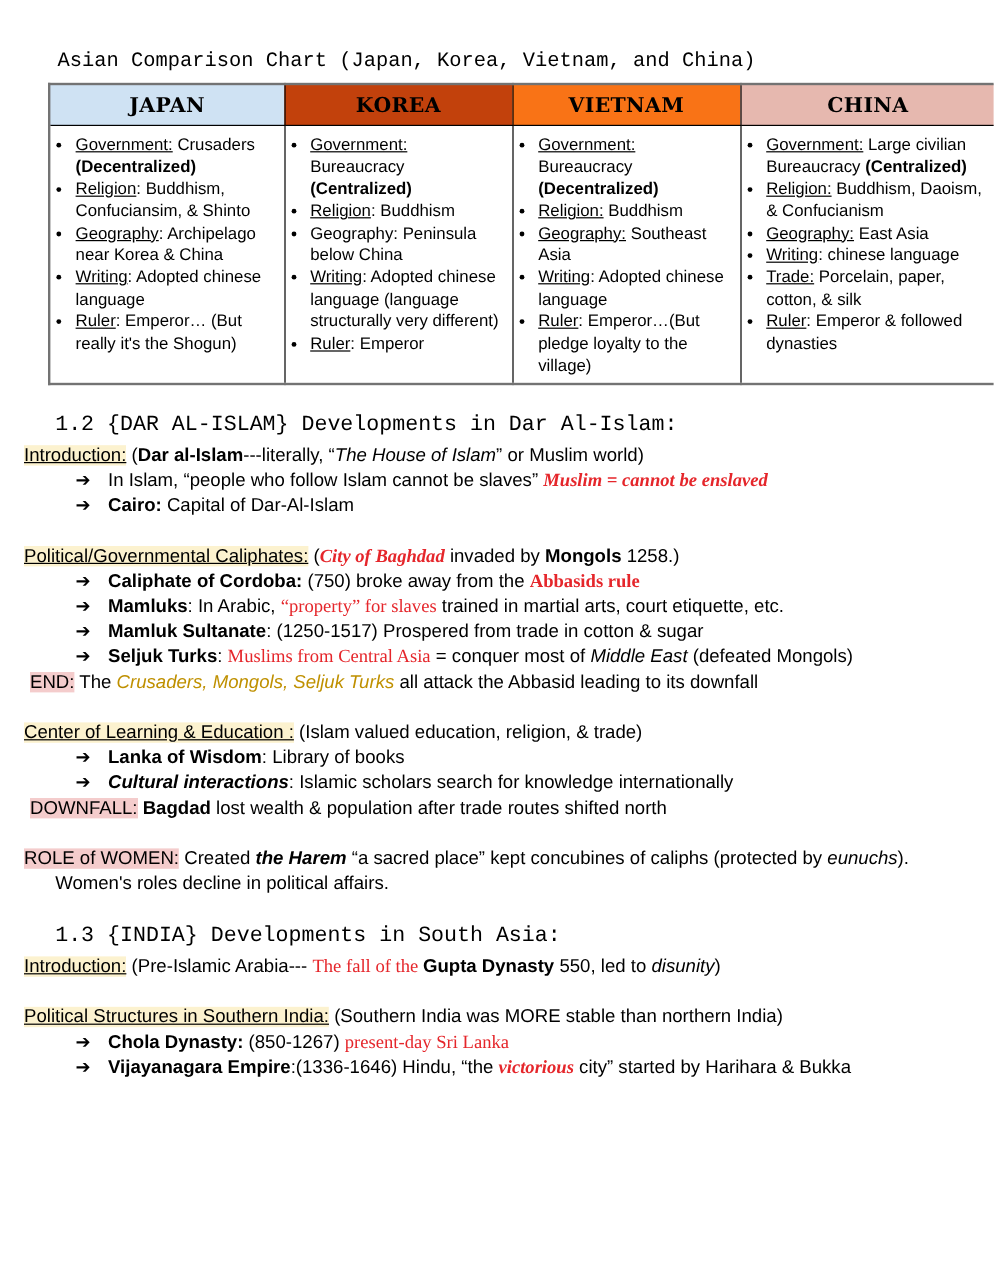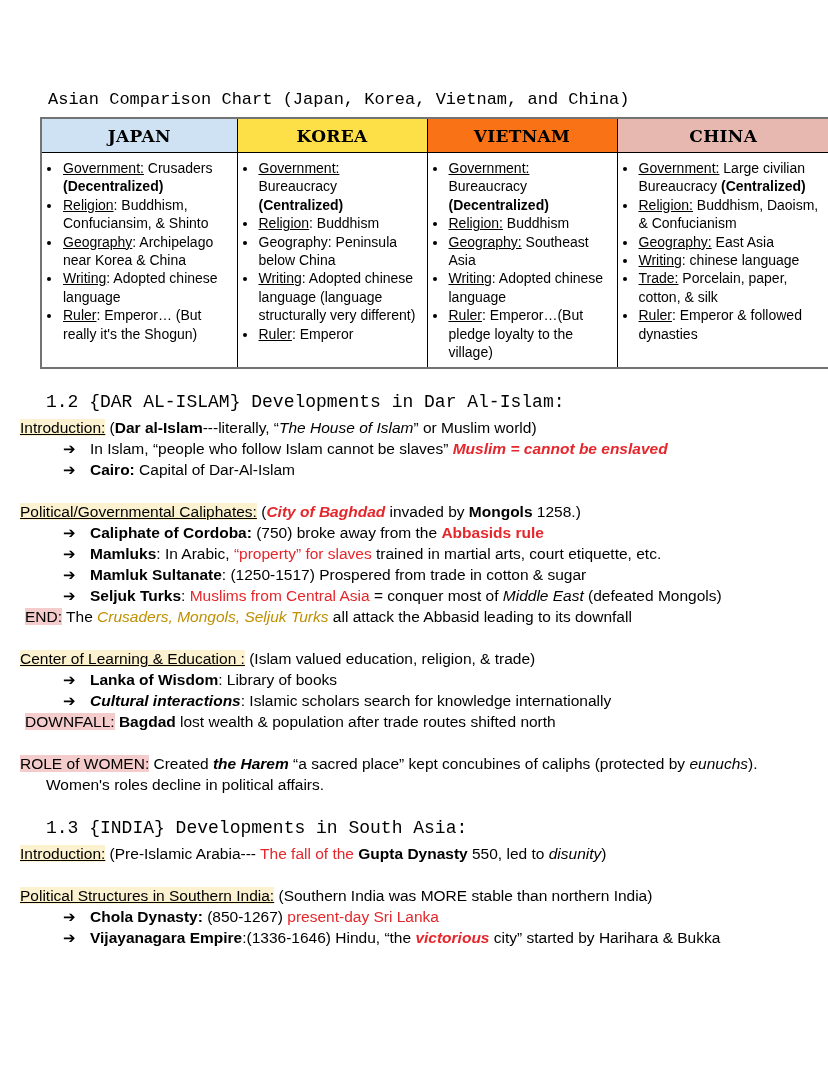--- a/index.html
+++ b/index.html
@@ -1,20 +1,20 @@
 <!DOCTYPE html>
 <html style="--red: #e5262b; --gold: #bf9000; --hl-yellow: #fcf2cf; --hl-pink: #f4cccc;"><head>
 <meta charset="utf-8">
 <style>
   html,body{margin:0;padding:0;background:#fff;}
   body{width:828px;height:1071px;overflow:hidden;}
   .doc{
     width:828px;height:805px;background:#ffffff;color:#000;
     font-family:"Liberation Sans",sans-serif;
-    padding-top:90px;box-sizing:border-box;
+    padding-top:42px;box-sizing:border-box;
   }
   .title{
     font-family:"Liberation Mono",monospace;
     font-size:17px;line-height:19px;
     margin:0 0 8px 48px;white-space:nowrap;
   }
   table.cmp{
     border-collapse:collapse;table-layout:fixed;
     width:789px;margin-left:40px;
     border:2px solid #737373;
@@ -45,42 +45,42 @@
   .para.hang{
     white-space:normal;max-width:747px;
     padding-left:26px;text-indent:-26px;
   }
   .arrow{position:relative;padding-left:70px;white-space:nowrap;}
   .arrow .glyph{position:absolute;left:43px;top:0;font-size:15px;}
   .spacer{height:21px;}
   .run.b{font-weight:700;}
   .run.i{font-style:italic;text-align:center;}
   .run.u{text-decoration:underline;}
-  .run.red{color:var(--red);}
+  .run.red{color:var(--red);font-family:Liberation Serif, serif;}
   .run.gold{color:var(--gold);}
   .run.hly{background:var(--hl-yellow);}
   .run.hlp{background:var(--hl-pink);}
 </style>
 </head>
 <body>
 
 <div class="doc">
   <div class="title">Asian Comparison Chart (Japan, Korea, Vietnam, and China)</div>
 
   <table class="cmp">
     <colgroup>
       <col style="width:196px">
       <col style="width:190px">
       <col style="width:190px">
       <col style="width:213px">
     </colgroup>
     <thead>
       <tr>
           <th style="background: rgb(207, 226, 243);">JAPAN</th>
-          <th style="background: #fde047;">KOREA</th>
+          <th style="background: #c2410c;">KOREA</th>
           <th style="background: #f97316;">VIETNAM</th>
           <th style="background: rgb(230, 184, 175);">CHINA</th>
         </tr>
     </thead>
     <tbody>
       <tr>
           <td>
             <ul>
               <li><span class="run u">Government:</span><span class="run"> Crusaders </span><span class="run b">(Decentralized)</span></li>
               <li><span class="run u">Religion</span><span class="run">: Buddhism, Confuciansim, &amp; Shinto</span></li>

